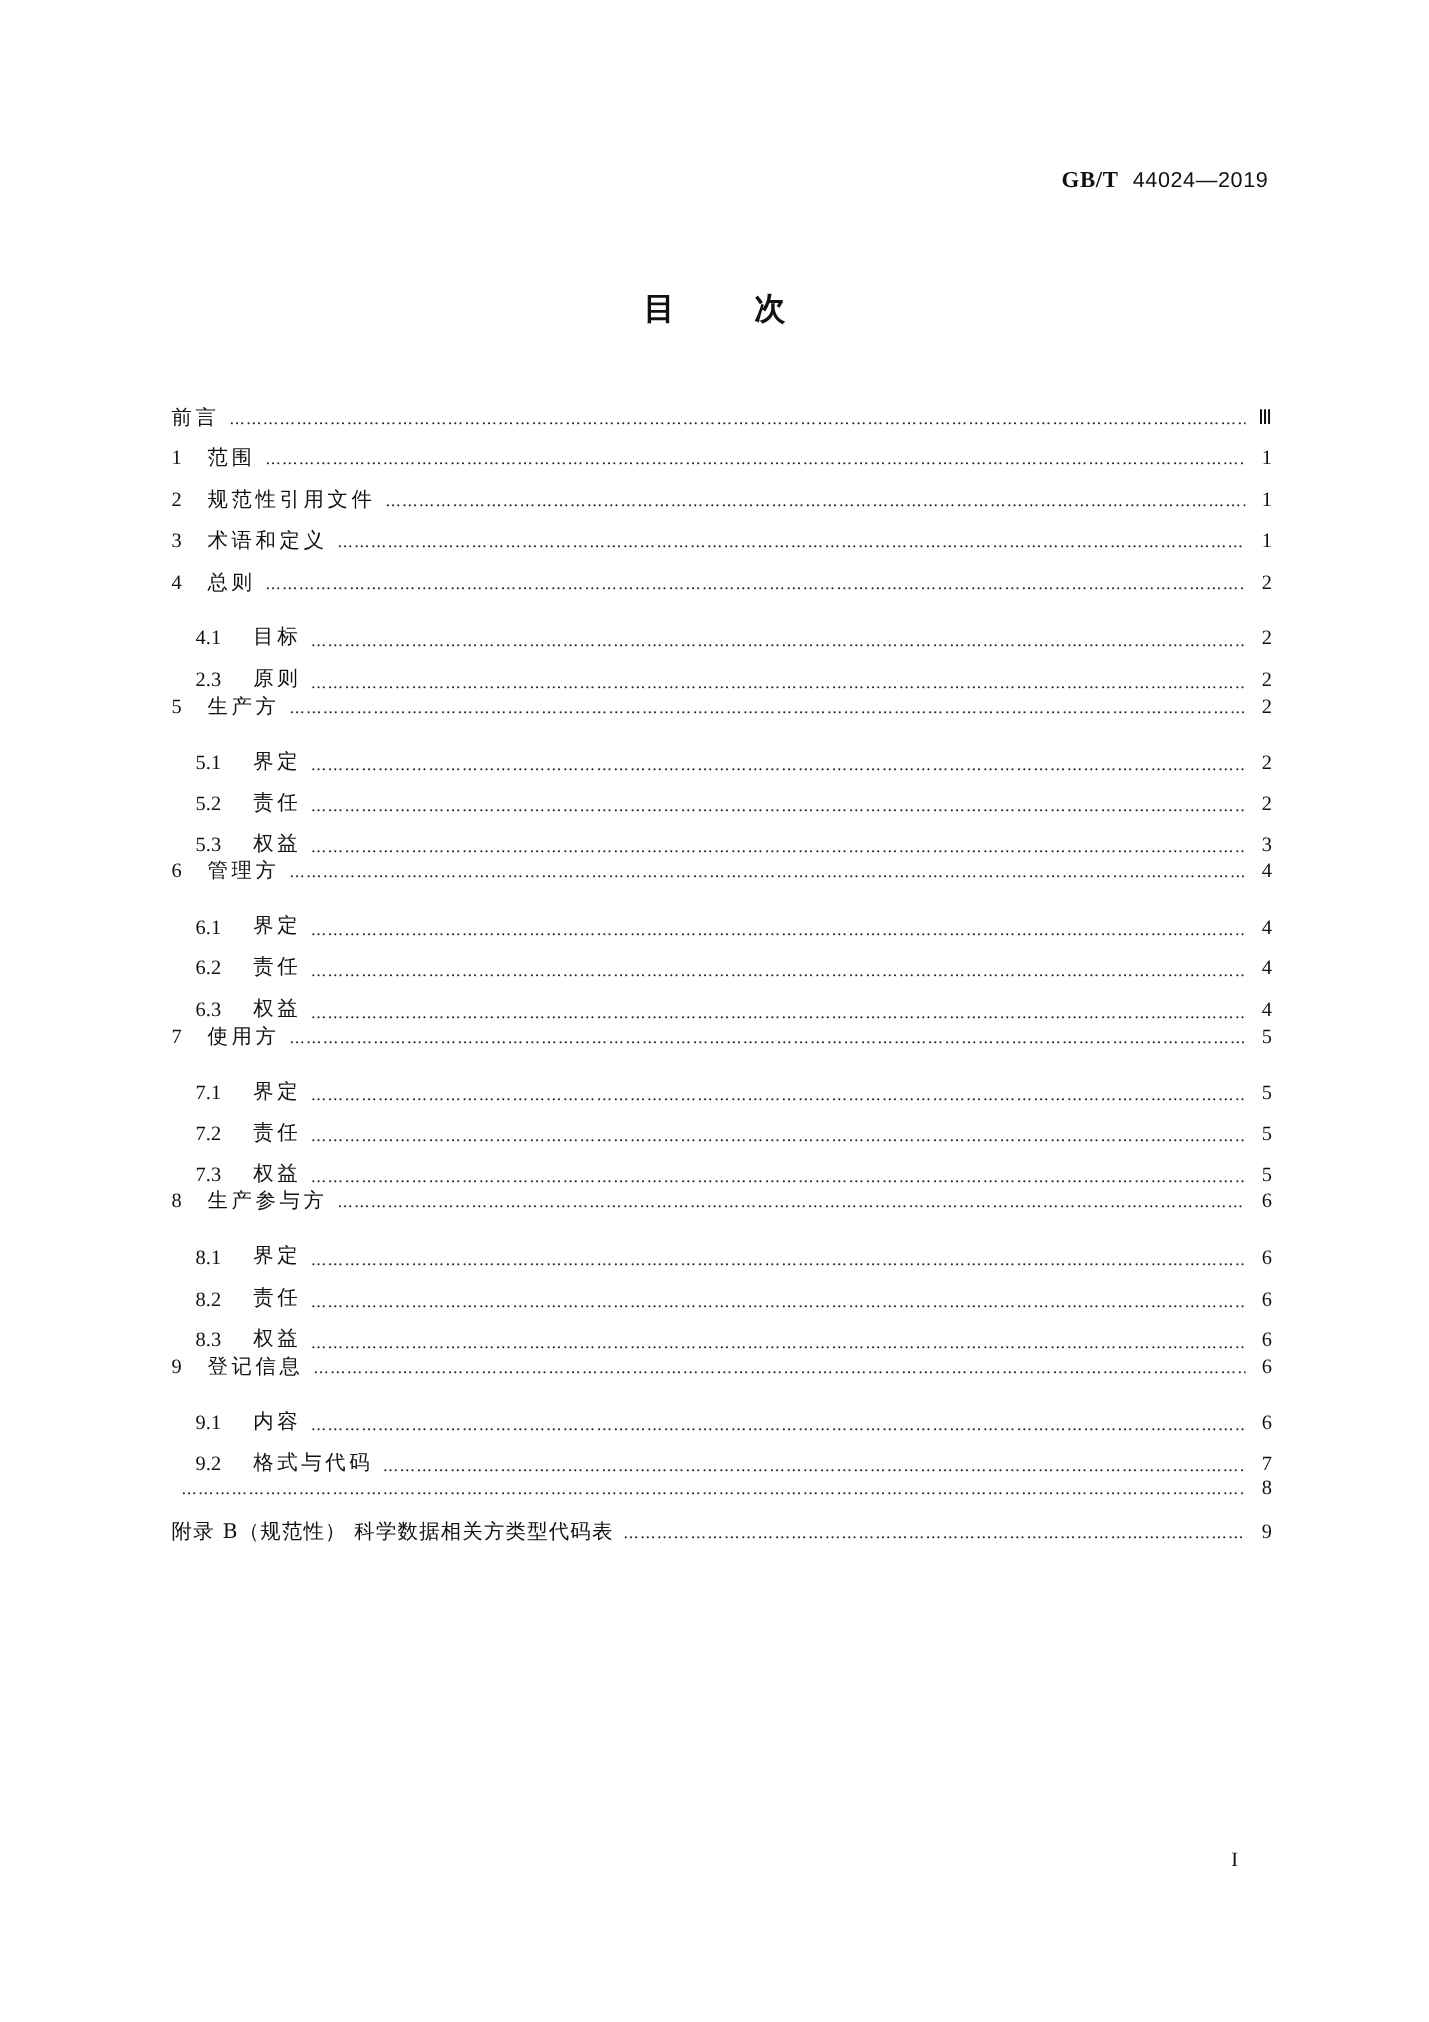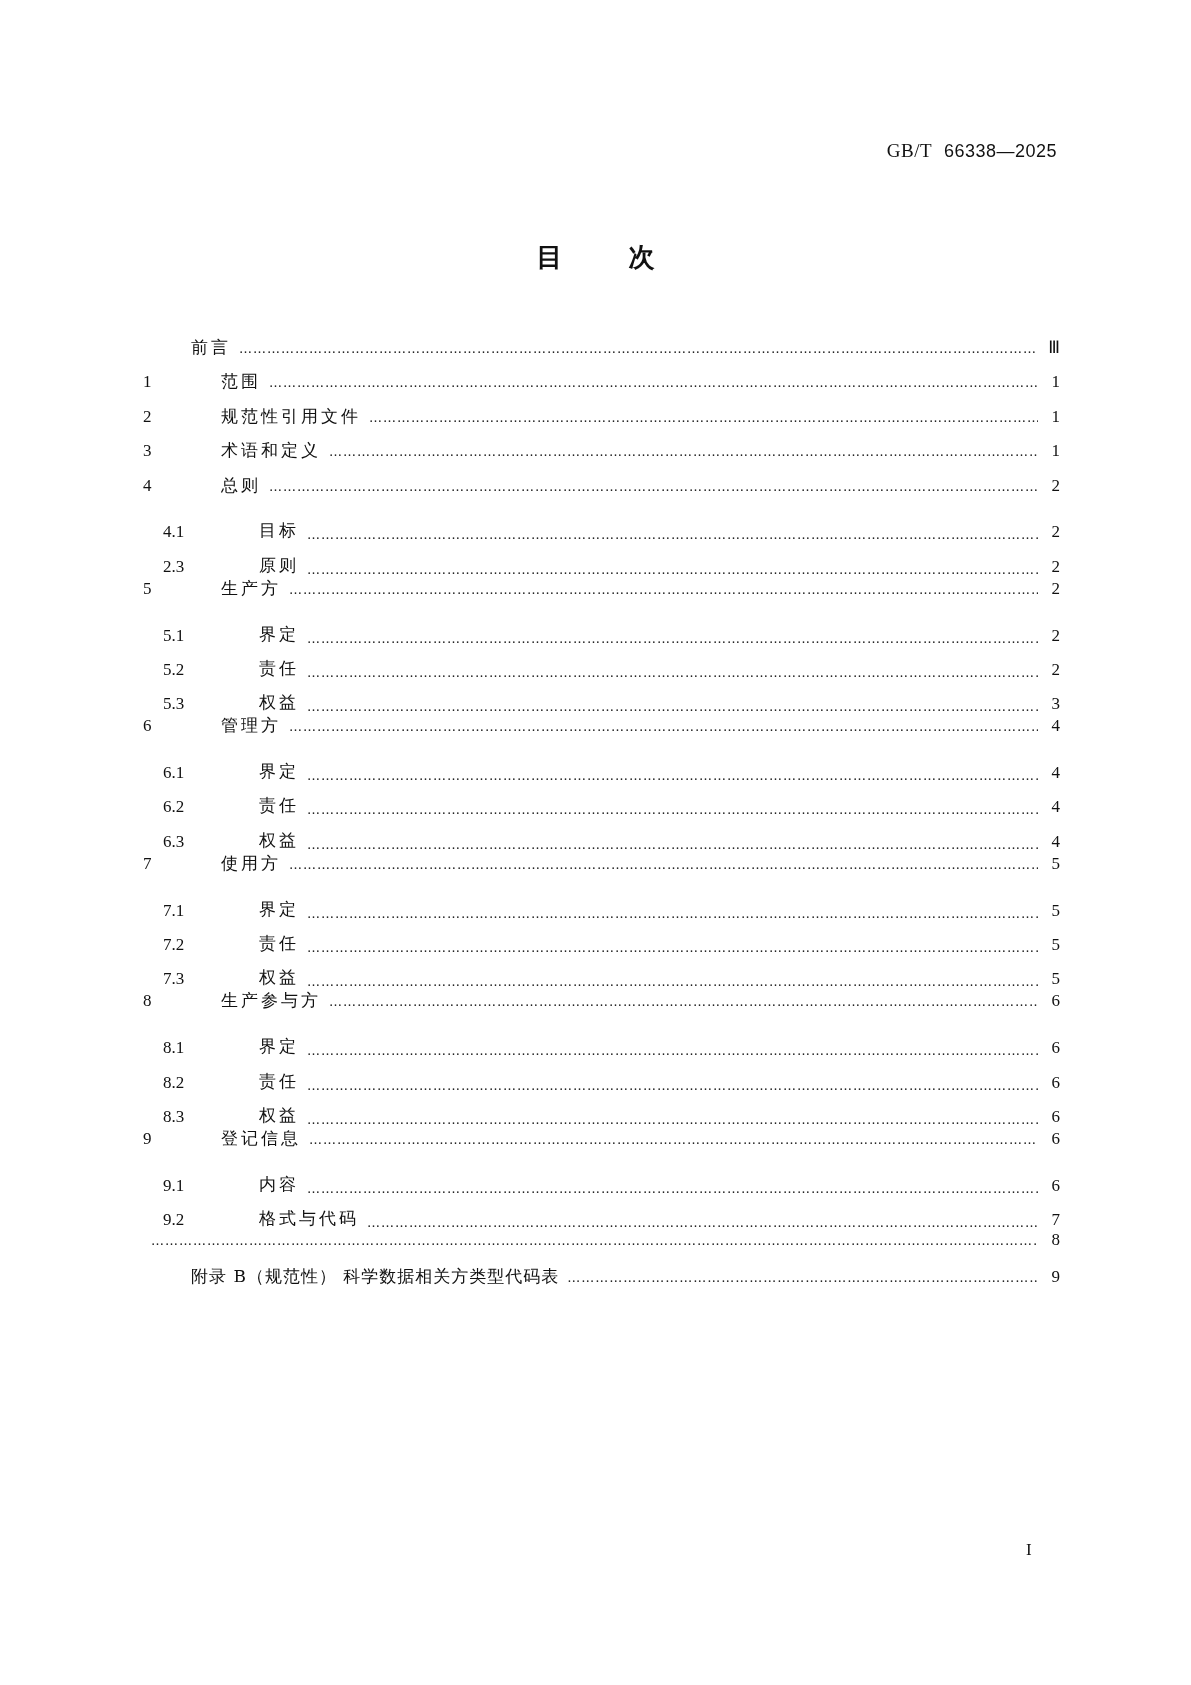--- a/index.html
+++ b/index.html
@@ -1,42 +1,42 @@
 <!DOCTYPE html>
 <html><head>
   <meta charset="utf-8">
   <style>
     html, body { margin: 0; padding: 0; background: #ffffff; }
     body { width: 1191px; height: 1685px; position: relative; overflow: hidden;
            font-family: "DejaVu Serif", "Liberation Serif", serif; color: #111; }
     .std-code { position: absolute; top: 140px; right: 134px; font-size: 17px; letter-spacing: 0.5px; }
-    .std-code .gb { font-family: "Liberation Serif", serif; font-weight: normal; font-size: 19px; }
+    .std-code .gb { font-family: "Liberation Serif", serif; font-weight: bold; font-size: 19px; }
     .std-code .num { font-family: "Liberation Sans", sans-serif; font-size: 18px; }
     .title { position: absolute; top: 240px; left: 0; width: 1191px; text-align: center;
              font-family: "DejaVu Sans", sans-serif; font-weight: bold; font-size: 26px; }
     .title span { display: inline-block; margin: 0 33px; }
     .toc { position: absolute; top: 336px; left: 143px; width: 917px; }
     .row { display: flex; align-items: baseline; height: 34.4px; font-size: 17px; }
     .row.sub { padding-left: 20px; align-items: flex-end; }
     .row .num { min-width: 30px; font-family: "Liberation Serif", serif; }
     .row.sub .num { min-width: 48px; }
-    .row .lbl { letter-spacing: 3px; white-space: nowrap; margin-left: 48px; }
+    .row .lbl { letter-spacing: 3px; white-space: nowrap; }
     .row .lbl.noletter { letter-spacing: 1px; }
     .row .dots { flex: 1; overflow: hidden; white-space: nowrap; margin: 0 8px 0 8px;
                  letter-spacing: 1px; font-size: 13px; color: #222; }
     .row .dots::before { content: "…………………………………………………………………………………………………………………………………………………………………………………………………………………………………………………………………………………………"; }
     .row .pg { font-family: "Liberation Serif", serif; min-width: 14px; text-align: right; }
     .footer { position: absolute; top: 1540px; left: 1026px; font-family: "Liberation Serif", serif; font-size: 17px; }
   </style>
 </head>
 <body>
 
 <div class="std-code">
   <span class="gb">GB/T</span>&nbsp;
-  <span class="num">66338—2025</span>
+  <span class="num">44024—2019</span>
 </div>
 
 <div class="title">
   <span>目</span><span>次</span>
 </div>
 
 <div class="toc" id="toc">
     <div class="row">
       <span class="lbl">前言</span>
       <span class="dots"></span>

